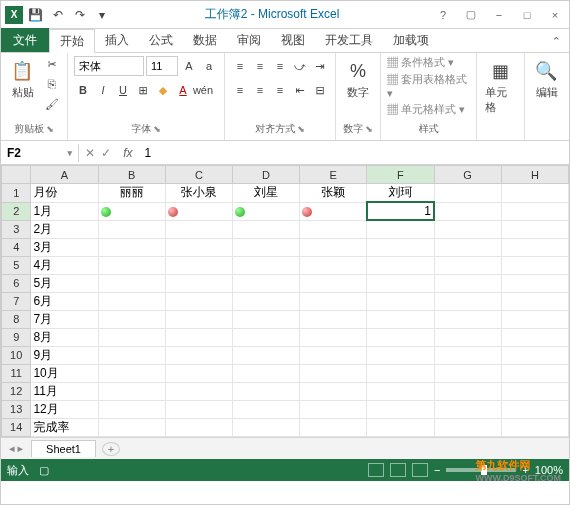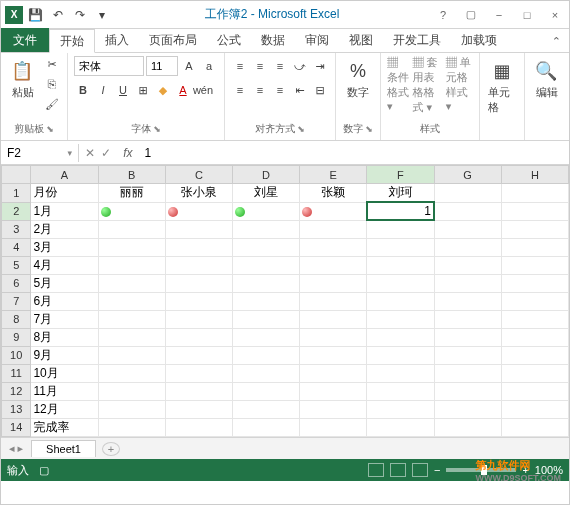--- a/index.html
+++ b/index.html
@@ -29,21 +29,21 @@
 .big-btn { display: flex; flex-direction: column; align-items: center; padding: 2px; font-size: 11px; color: #444; }
 .big-btn-icon { width: 28px; height: 28px; display: flex; align-items: center; justify-content: center; font-size: 18px; }
 .small-btns { display: flex; flex-direction: column; gap: 2px; }
 .small-btn { width: 18px; height: 18px; display: flex; align-items: center; justify-content: center; font-size: 11px; color: #444; }
 .font-row { display: flex; align-items: center; gap: 2px; height: 22px; }
 .font-select { border: 1px solid #ccc; font-size: 11px; padding: 1px 4px; height: 20px; }
 .dialog-launcher { font-size: 9px; color: #888; cursor: pointer; }
 
 
 .formula-bar { height: 24px; border-bottom: 1px solid #d4d4d4; display: flex; align-items: center; background: #fff; }
-.name-box { width: 78px; border-right: 1px solid #d4d4d4; padding: 2px 6px; font-size: 12px; display: flex; align-items: center; justify-content: space-between; }
+.name-box { width: 78px; border-right: 1px solid #d4d4d4; padding: 2px 6px; font-size: 12px; display: flex; align-items: center; justify-content: space-between; font-weight: bold; }
 .fb-btns { display: flex; padding: 0 6px; gap: 6px; color: #888; font-size: 12px; }
 .fx-label { font-style: italic; color: #666; font-size: 12px; padding: 0 6px; }
 .formula-input { flex: 1; padding: 2px 6px; font-size: 12px; }
 
 
 .grid-area { height: 272px; overflow: hidden; position: relative; background: #fff; }
 .grid-table { border-collapse: collapse; width: 100%; }
 .grid-table th { background: #e8e8e8; border: 1px solid #ccc; font-size: 11px; font-weight: normal; color: #333; height: 18px; text-align: center; }
 .grid-table th.corner { width: 28px; background: #e8e8e8; }
 .grid-table th.col-head { width: 64px; }
@@ -94,21 +94,20 @@
     <div class="win-btn">−</div>
     <div class="win-btn">□</div>
     <div class="win-btn">×</div>
   </div>
 </div>
 
 <div class="ribbon-tabs">
   <div class="file-tab">文件</div>
   <div class="tab active">开始</div>
   <div class="tab">插入</div>
-  <div class="tab">页面布局</div>
   <div class="tab">公式</div>
   <div class="tab">数据</div>
   <div class="tab">审阅</div>
   <div class="tab">视图</div>
   <div class="tab">开发工具</div>
   <div class="tab">加载项</div>
   <div class="collapse-btn">⌃</div>
 </div>
 
 <div class="ribbon">
@@ -192,21 +191,21 @@
         <span>数字</span>
       </div>
     </div>
     <div class="ribbon-group-label">
         <span>数字</span> 
         <span class="dialog-launcher">⬊</span>
       </div>
   </div>
 
   <div class="ribbon-group">
-    <div class="ribbon-group-content" style="flex-direction:row;gap:2px;font-size:11px;color:#888">
+    <div class="ribbon-group-content" style="flex-direction:column;gap:2px;font-size:11px;color:#888">
       <div>▦ <span>条件格式</span> ▾</div>
       <div>▦ <span>套用表格格式</span> ▾</div>
       <div>▦ <span>单元格样式</span> ▾</div>
     </div>
     <div class="ribbon-group-label">
         <span>样式</span>
       </div>
   </div>
 
   <div class="ribbon-group">

